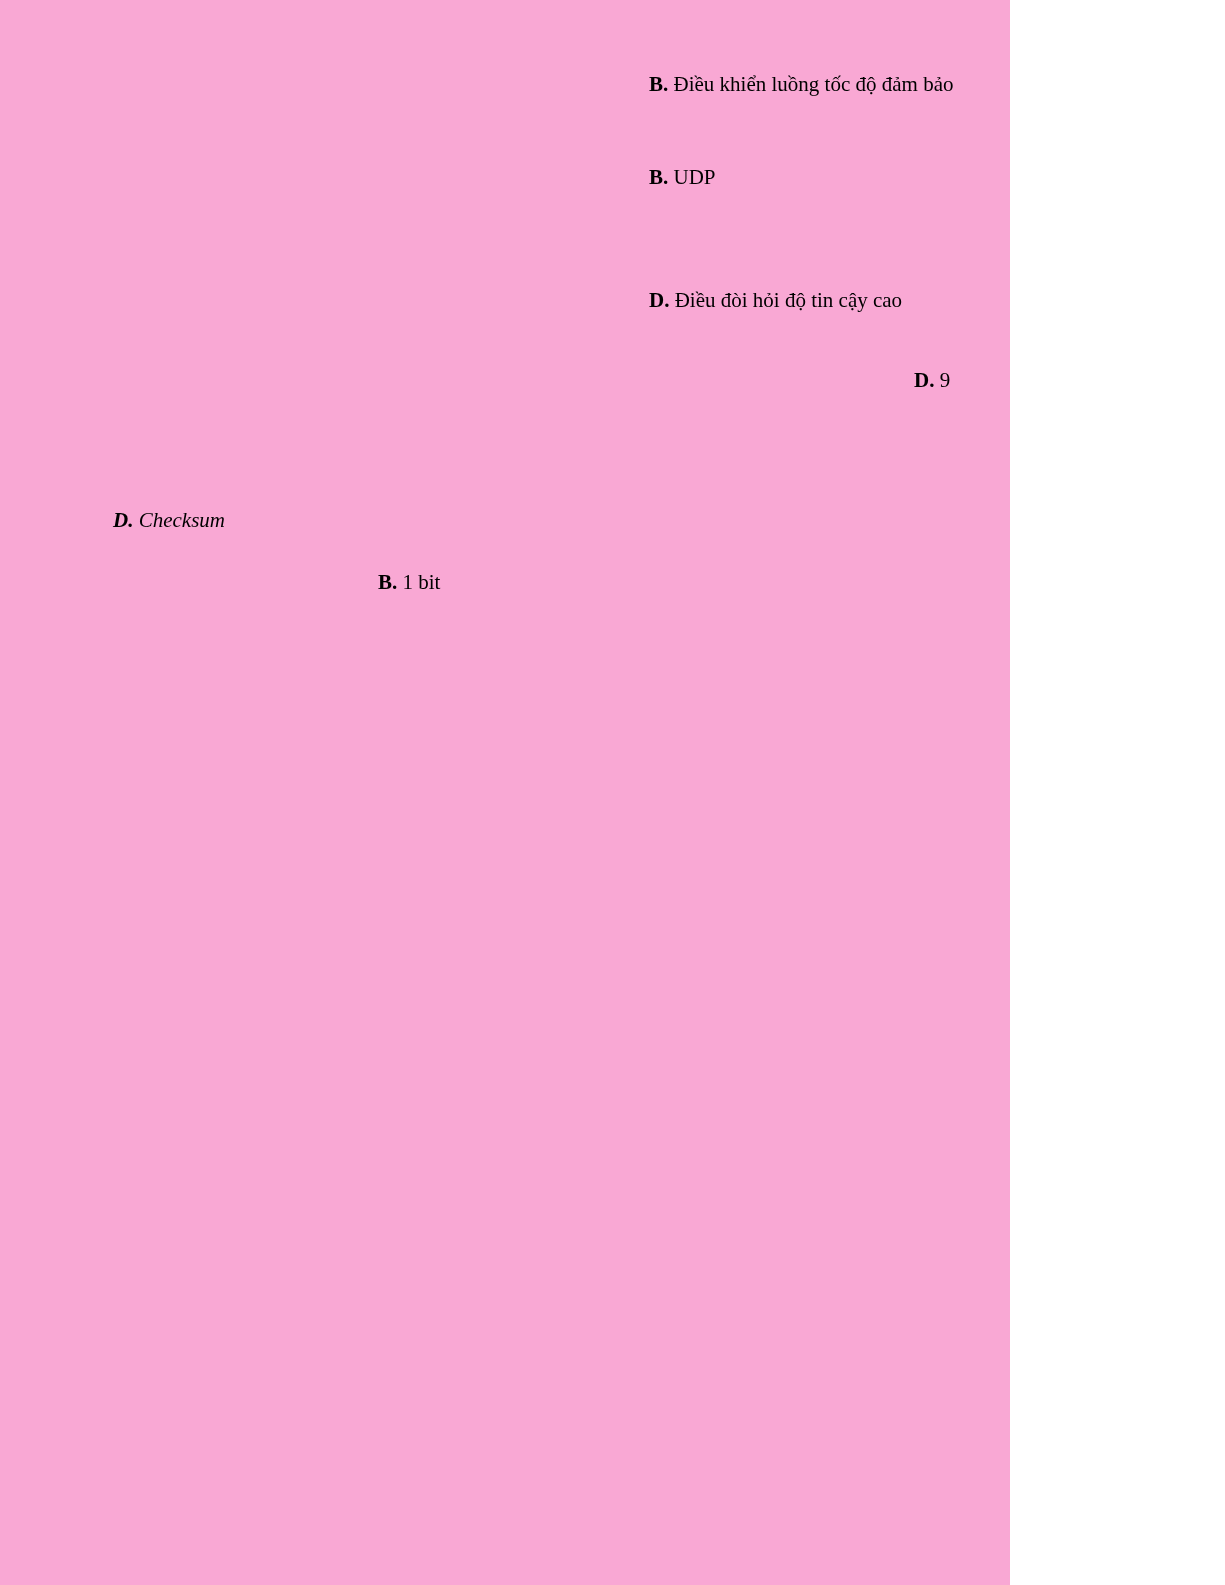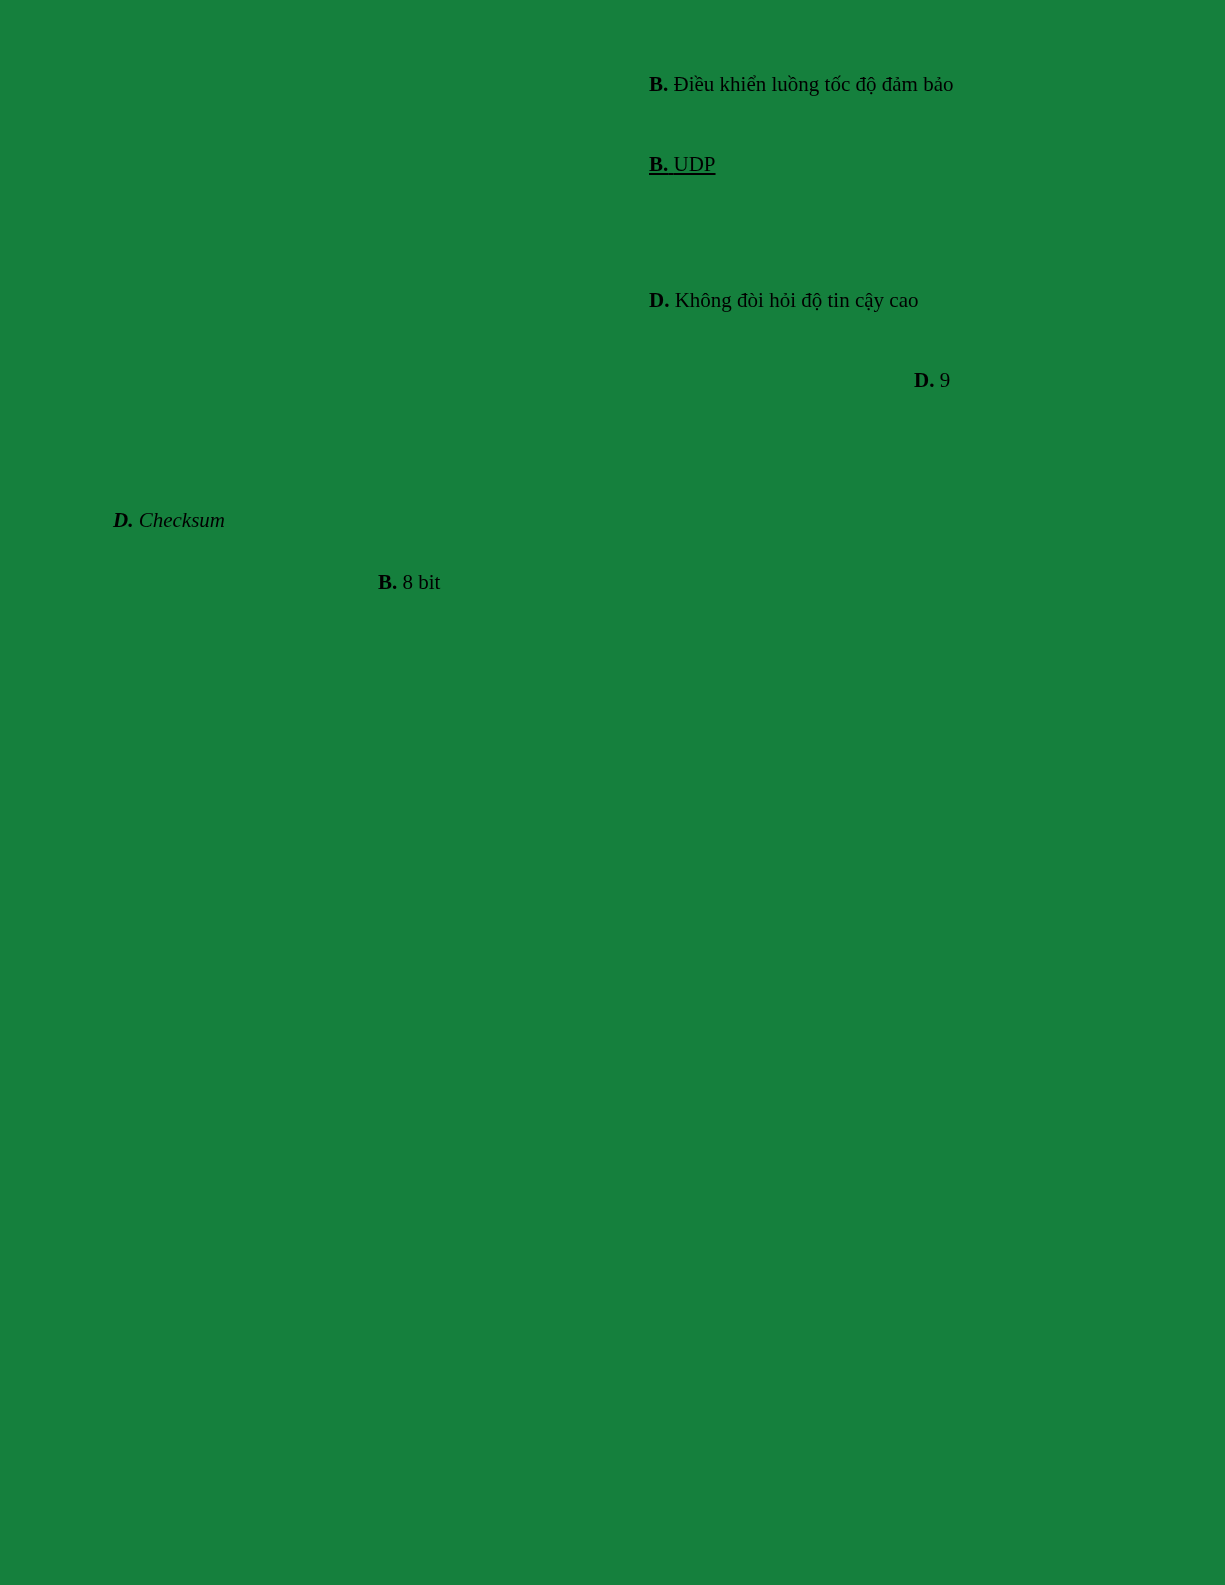--- a/index.html
+++ b/index.html
@@ -6,23 +6,23 @@
     margin: 0;
     padding: 0;
     background: #ffffff;
   }
   body {
     font-family: "Liberation Serif", serif;
     color: #000000;
   }
   .page {
     position: relative;
-    width: 1225px;
+    width: 1010px;
     height: 1585px;
-    background: #15803d;
+    background: #f9a8d4;
     overflow: hidden;
   }
   .answer {
     position: absolute;
     white-space: nowrap;
     font-size: 21px;
     line-height: 1.2;
   }
   .answer .lbl {
     font-weight: bold;
@@ -34,38 +34,38 @@
 </head>
 <body>
 
 <div class="page">
 
   <div class="answer" id="a0" style="left: 649px; top: 72px;">
     <span class="lbl">B.</span>
     <span class="txt">Điều khiển luồng tốc độ đảm bảo</span>
   </div>
 
-  <div class="answer" id="a1" style="left: 649px; top: 152px; text-decoration: underline;">
+  <div class="answer" id="a1" style="left: 649px; top: 165px;">
     <span class="lbl">B.</span>
     <span class="txt">UDP</span>
   </div>
 
   <div class="answer" id="a2" style="left: 649px; top: 288px;">
     <span class="lbl">D.</span>
-    <span class="txt">Không đòi hỏi độ tin cậy cao</span>
+    <span class="txt">Điều đòi hỏi độ tin cậy cao</span>
   </div>
 
   <div class="answer" id="a3" style="left: 914px; top: 368px;">
     <span class="lbl">D.</span>
     <span class="txt">9</span>
   </div>
 
   <div class="answer" id="a4" style="left: 113px; top: 508px; font-style: italic;">
     <span class="lbl">D.</span>
     <span class="txt">Checksum</span>
   </div>
 
   <div class="answer" id="a5" style="left: 378px; top: 570px;">
     <span class="lbl">B.</span>
-    <span class="txt">8 bit</span>
+    <span class="txt">1 bit</span>
   </div>
 
 </div>
 
 </body></html>

